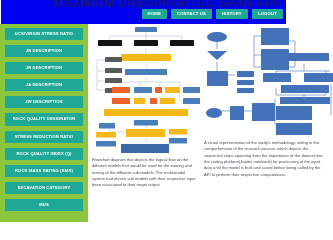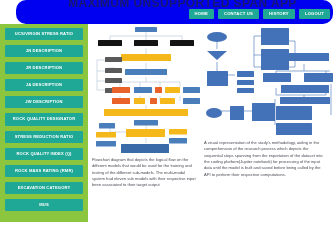--- a/index.html
+++ b/index.html
@@ -7,23 +7,22 @@
   body {
     font-family: "Liberation Sans", sans-serif;
     background:#ffffff;
     font-size:5px;
     color:#222;
   }
   .app { position:relative; width:333px; height:222px; overflow:hidden; }
 
   
   .header {
-    position:absolute; left:16px; top:0; width:317px; height:24px;
+    position:absolute; left:1px; top:0; width:285px; height:24px;
     background:#0000f0;
-    border-radius:10px;
   }
   .header-title {
     position:absolute; left:0; top:-4px; width:333px;
     text-align:center;
     color:#1a1a6e;
     font-size:12px;
     font-weight:bold;
     letter-spacing:0.4px;
     white-space:nowrap;
     opacity:0.95;

